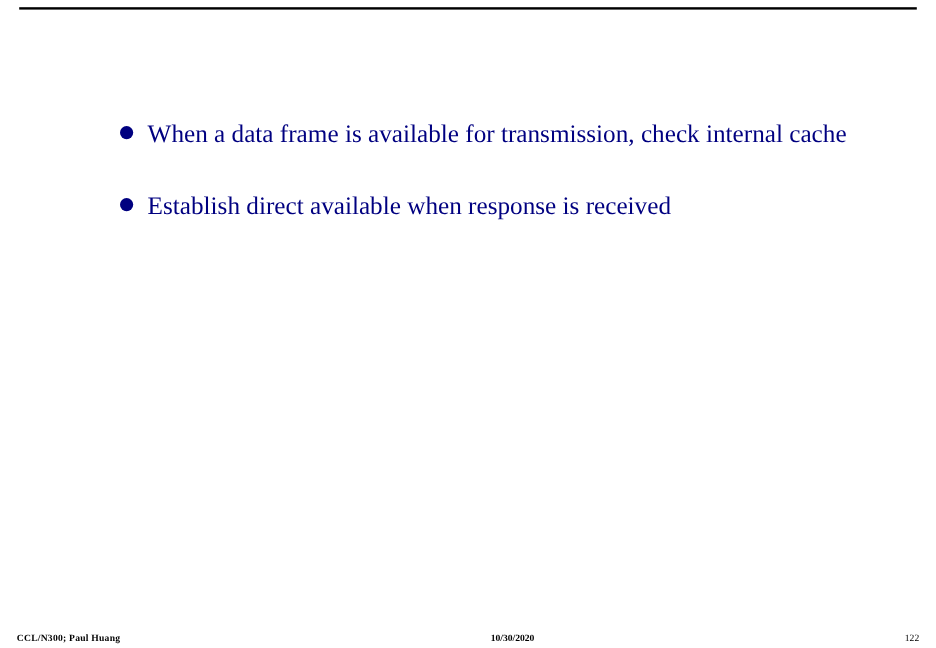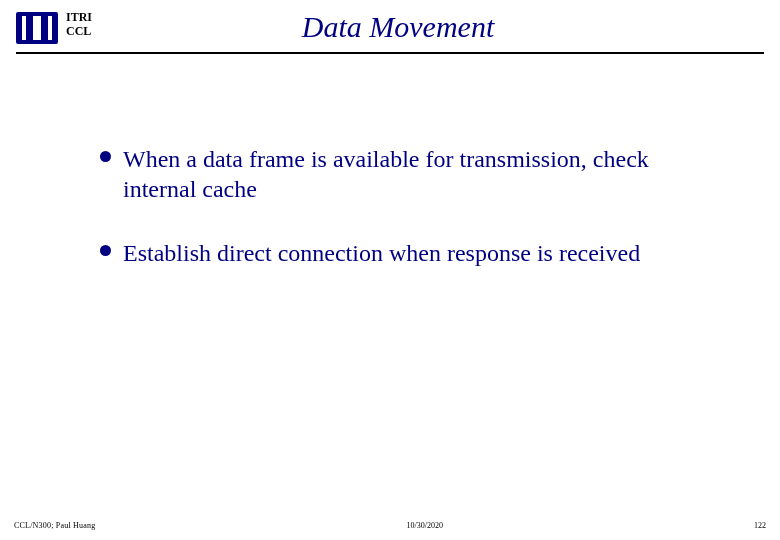--- a/index.html
+++ b/index.html
@@ -7,64 +7,44 @@
   .slide { width: 780px; height: 540px; position: relative; }
   .header { display: flex; align-items: flex-start; padding: 10px 16px 0 16px; }
   .logo-block { display: flex; align-items: flex-start; gap: 8px; }
   .logo { width: 42px; height: 36px; }
   .logo svg { width: 42px; height: 36px; display: block; }
   .org { font-size: 12px; font-weight: bold; line-height: 1.2; padding-top: 0; }
   .title { flex: 1; text-align: center; font-style: italic; font-size: 30px; color: #000080; padding-top: 0; padding-right: 60px; }
   .rule { border: none; border-top: 2px solid #000; margin: 6px 16px 0 16px; }
   .content { padding: 90px 60px 0 100px; }
   .bullets { list-style: none; }
-  .bullets > li { display: flex; align-items: flex-start; gap: 12px; margin-bottom: 34px; font-size: 24px; color: #000080; line-height: 1.25; }
+  .bullets > li { display: flex; align-items: flex-start; gap: 12px; margin-bottom: 34px; font-size: 21px; color: #000080; line-height: 1.25; }
   .dot { width: 11px; height: 11px; background: #000080; border-radius: 50%; flex: 0 0 11px; margin-top: 7px; }
   .footer { position: absolute; bottom: 10px; left: 0; right: 0; display: flex; justify-content: space-between; align-items: flex-end; padding: 0 14px 0 14px; font-size: 8px; color: #000; }
-  .footer .left { font-weight: normal; letter-spacing: 0.2px; text-align: center; }
-  .footer .center { font-weight: normal; text-align: right; }
+  .footer .left { font-weight: bold; letter-spacing: 0.2px; text-align: center; }
+  .footer .center { font-weight: bold; text-align: right; }
   .footer .right { font-weight: normal; margin-top: 20px; }
 </style>
 </head>
 <body>
 
 <div class="slide">
 
-  <div class="header">
-    <div class="logo-block">
-      <div class="logo">
-        <svg viewBox="0 0 42 36">
-          <rect x="0" y="0" width="42" height="36" fill="none"></rect>
-          <rect x="0" y="2" width="42" height="32" rx="2" ry="2" fill="#000080"></rect>
-          <rect x="6" y="6" width="8" height="24" fill="#fff"></rect>
-          <rect x="17" y="6" width="8" height="24" fill="#fff"></rect>
-          <rect x="28" y="6" width="8" height="24" fill="#fff"></rect>
-          <rect x="10" y="6" width="4" height="24" fill="#000080"></rect>
-          <rect x="28" y="6" width="4" height="24" fill="#000080"></rect>
-        </svg>
-      </div>
-      <div class="org">
-        <div>ITRI</div>
-        <div>CCL</div>
-      </div>
-    </div>
-    <div class="title">Data Movement</div>
-  </div>
 
   <hr class="rule">
 
   <div class="content">
     <ul class="bullets">
       <li>
         <span class="dot"></span>
         <span>When a data frame is available for transmission, check internal cache</span>
       </li>
       <li>
         <span class="dot"></span>
-        <span>Establish direct connection when response is received</span>
+        <span>Establish direct available when response is received</span>
       </li>
     </ul>
   </div>
 
   <div class="footer">
     <div class="left">CCL/N300; Paul Huang</div>
     <div class="center">10/30/2020</div>
     <div class="right">122</div>
   </div>
 

